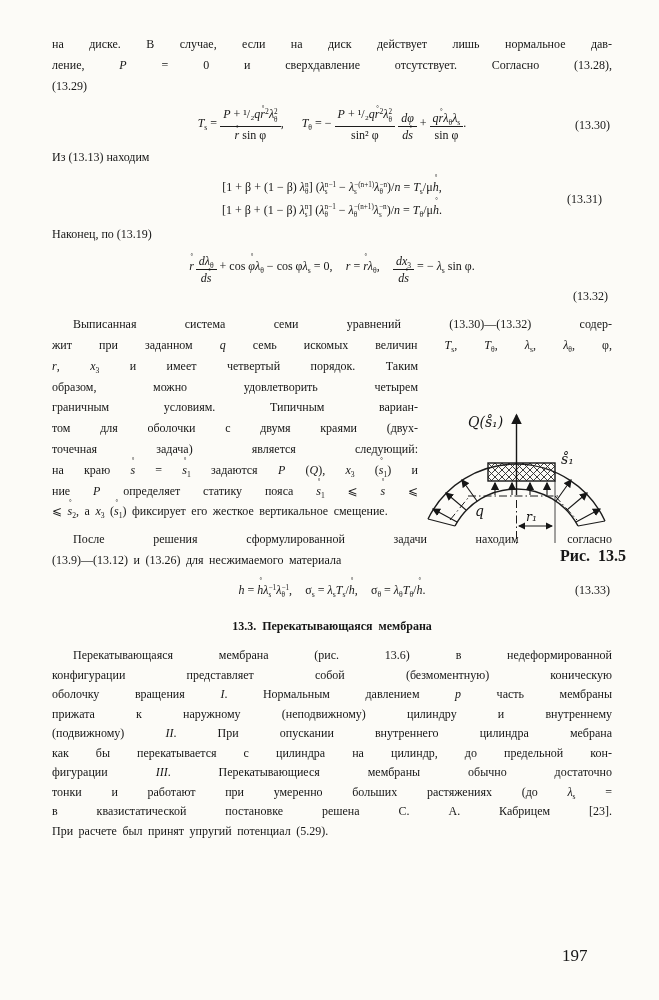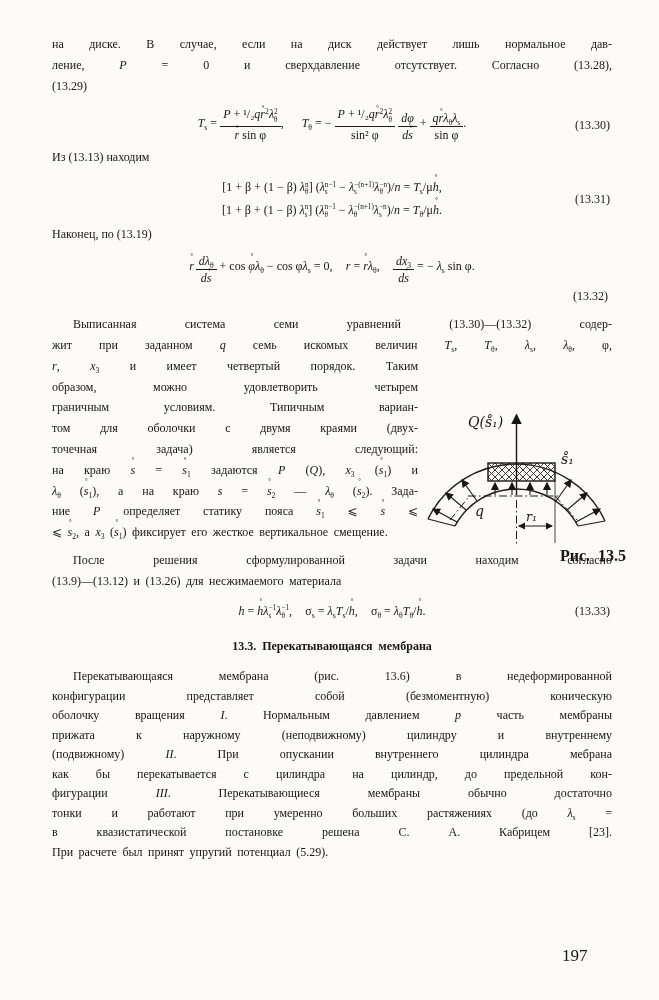--- a/index.html
+++ b/index.html
@@ -29,21 +29,21 @@
   }
   sub{font-size:64%;line-height:0;vertical-align:-0.35em;}
   sup{font-size:64%;line-height:0;vertical-align:0.5em;}
   .ss{display:inline-block;font-size:60%;line-height:1.08;text-align:left;vertical-align:-0.5em;}
   .ss span{display:block;}
   .frac{display:inline-block;vertical-align:-1.0em;text-align:center;line-height:1.18;}
   .frac .fn{display:block;border-bottom:1px solid #1c1c1c;padding:0 3px 1px;}
   .frac .fd{display:block;padding:1px 3px 0;}
   .eq{position:relative;text-align:center;}
   .eq30{margin:11px 0 5px;}
-  .eq31{margin:9px 0 4px;}
+  .eq31{margin:9px 8px 4px;}
   .eq31 .eql{margin:2px 0;}
   .eq32{margin:9px 0 0;}
   .eq33{margin:9px 0 6px;}
   .eqnum{position:absolute;right:2px;top:50%;transform:translateY(-50%);}
   .eqnumline{text-align:right;padding-right:4px;margin:1px 0 7px;}
   .heading{
     text-align:center;font-weight:bold;margin:15px 0 10px;word-spacing:3px;
   }
   .p3{margin-top:7px;}
   .p4{line-height:19.5px;margin-top:2px;}
@@ -91,21 +91,20 @@
 
     <div>
       <div class="tl jl ind">Выписанная система семи уравнений (13.30)—(13.32) содер-</div>
       <div class="tl jl">жит при заданном <span class="it">q</span> семь искомых величин <span class="it">T</span><sub>s</sub>, <span class="it">T</span><sub>θ</sub>, <span class="it">λ</span><sub>s</sub>, <span class="it">λ</span><sub>θ</sub>, φ,</div>
       <div class="tl jl nw"><span class="it">r</span>, <span class="it">x</span><sub>3</sub> и имеет четвертый порядок. Таким</div>
       <div class="tl jl nw">образом, можно удовлетворить четырем</div>
       <div class="tl jl nw">граничным условиям. Типичным вариан-</div>
       <div class="tl jl nw">том для оболочки с двумя краями (двух-</div>
       <div class="tl jl nw">точечная задача) является следующий:</div>
       <div class="tl jl nw">на краю <span class="rg">s</span> = <span class="rg">s</span><sub>1</sub> задаются <span class="it">P</span> (<span class="it">Q</span>), <span class="it">x</span><sub>3</sub> (<span class="rg">s</span><sub>1</sub>) и</div>
-      <div class="tl jl nw"><span class="it">λ</span><sub>θ</sub> (<span class="rg">s</span><sub>1</sub>), а на краю <span class="it">s</span> = <span class="rg">s</span><sub>2</sub> — <span class="it">λ</span><sub>θ</sub> (<span class="rg">s</span><sub>2</sub>). Зада-</div>
       <div class="tl jl nw">ние <span class="it">P</span> определяет статику пояса <span class="rg">s</span><sub>1</sub> ⩽ <span class="rg">s</span> ⩽</div>
       <div class="tl ws">⩽ <span class="rg">s</span><sub>2</sub>, а <span class="it">x</span><sub>3</sub> (<span class="rg">s</span><sub>1</sub>) фиксирует его жесткое вертикальное смещение.</div>
     </div>
 
     <div class="p3">
       <div class="tl jl ind">После решения сформулированной задачи находим согласно</div>
       <div class="tl ws">(13.9)—(13.12) и (13.26) для несжимаемого материала</div>
     </div>
 
     <div class="eq eq33">

